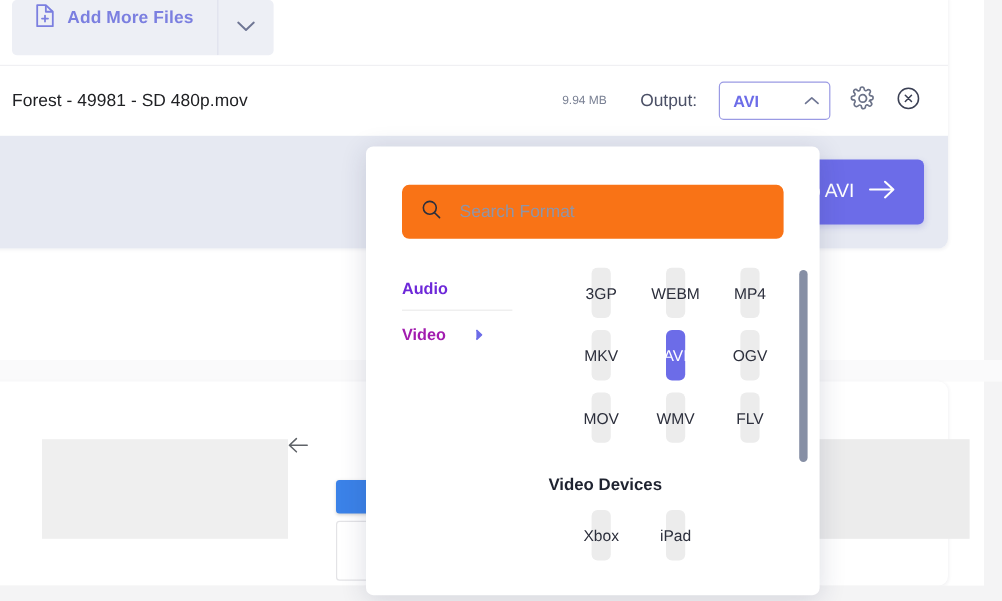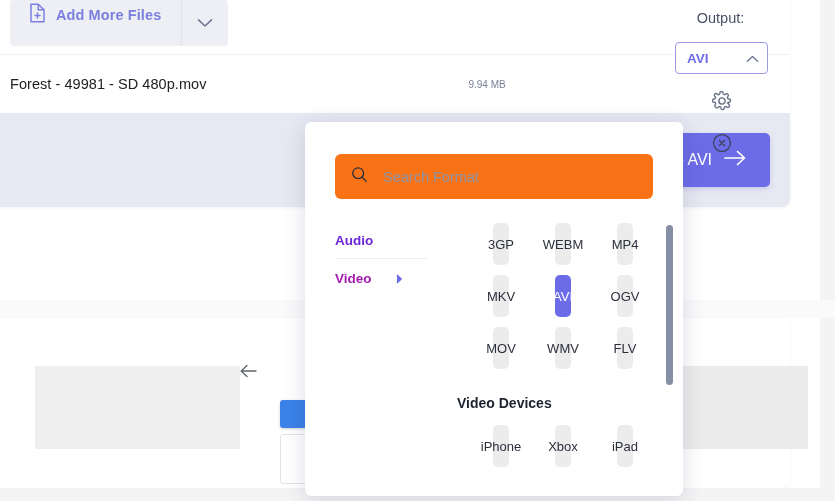--- a/index.html
+++ b/index.html
@@ -103,21 +103,20 @@
   .file-size {
     font-size: 10px;
     color: #7a8194;
     margin-left: 262px;
   }
   .file-right {
     margin-left: auto;
     display: flex;
     align-items: center;
     gap: 16px;
-    flex-direction: column;
   }
   .output-label {
     font-size: 14.5px;
     color: #4b5066;
     margin-right: 2px;
   }
   .output-select {
     display: flex;
     align-items: center;
     justify-content: space-between;
@@ -479,21 +478,20 @@
             <div class="fmt-chip selected">AVI</div>
             <div class="fmt-chip">OGV</div>
             <div class="fmt-chip">MOV</div>
             <div class="fmt-chip">WMV</div>
             <div class="fmt-chip">FLV</div>
           </div>
 
           <div class="section-title">Video Devices</div>
 
           <div class="fmt-grid">
-            <div class="fmt-chip">iPhone</div>
             <div class="fmt-chip">Xbox</div>
             <div class="fmt-chip">iPad</div>
           </div>
         </div>
         <div class="dd-scrollbar"></div>
       </div>
     </div>
   </div>
 
 </div>

